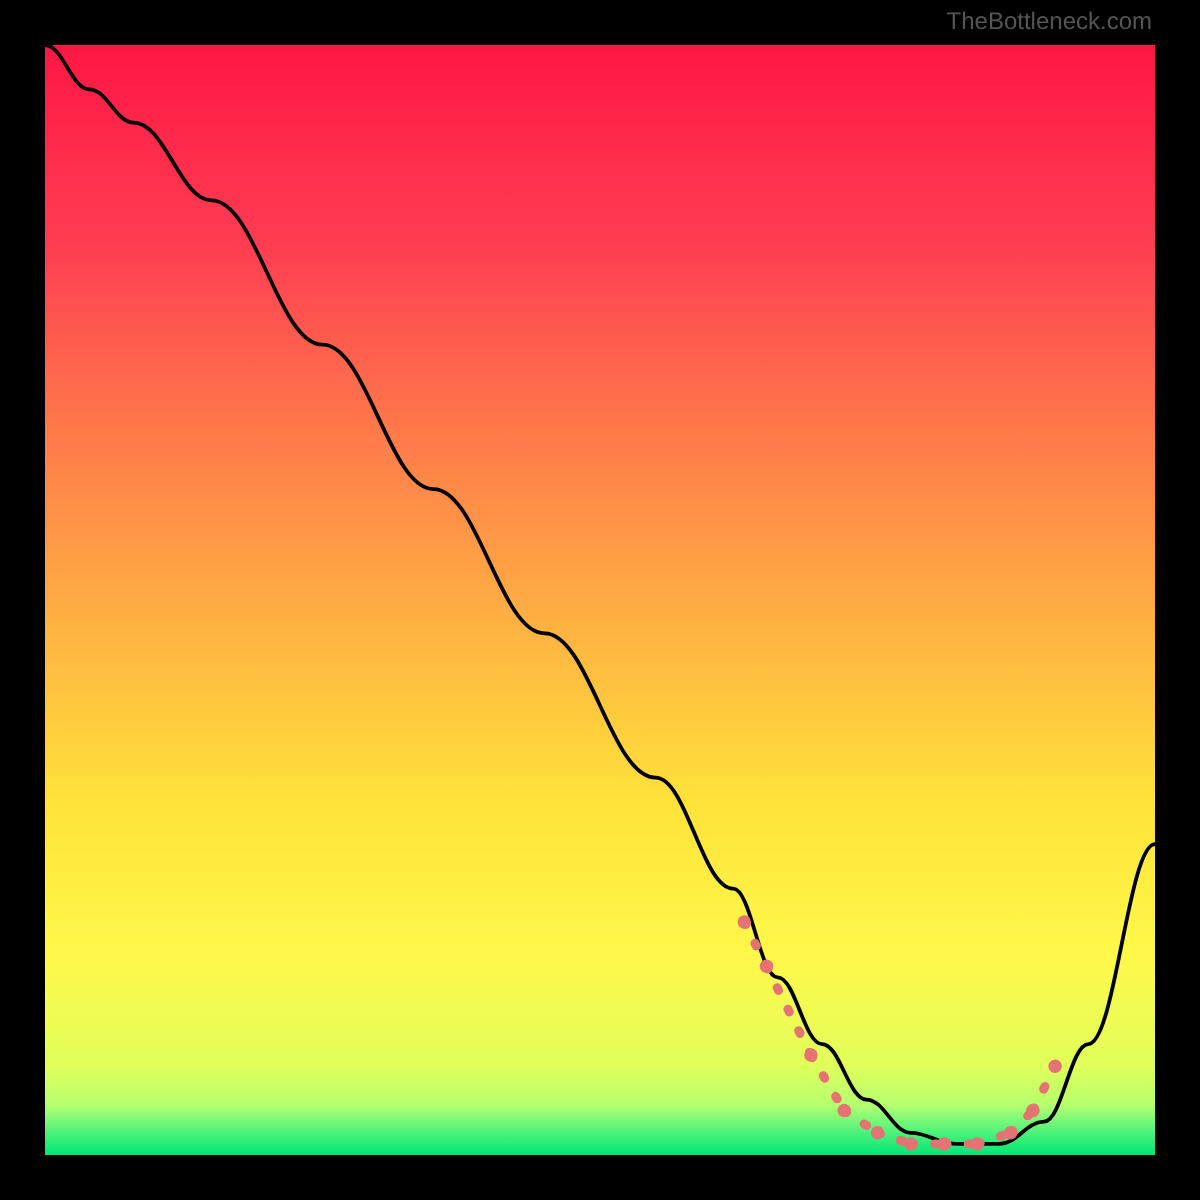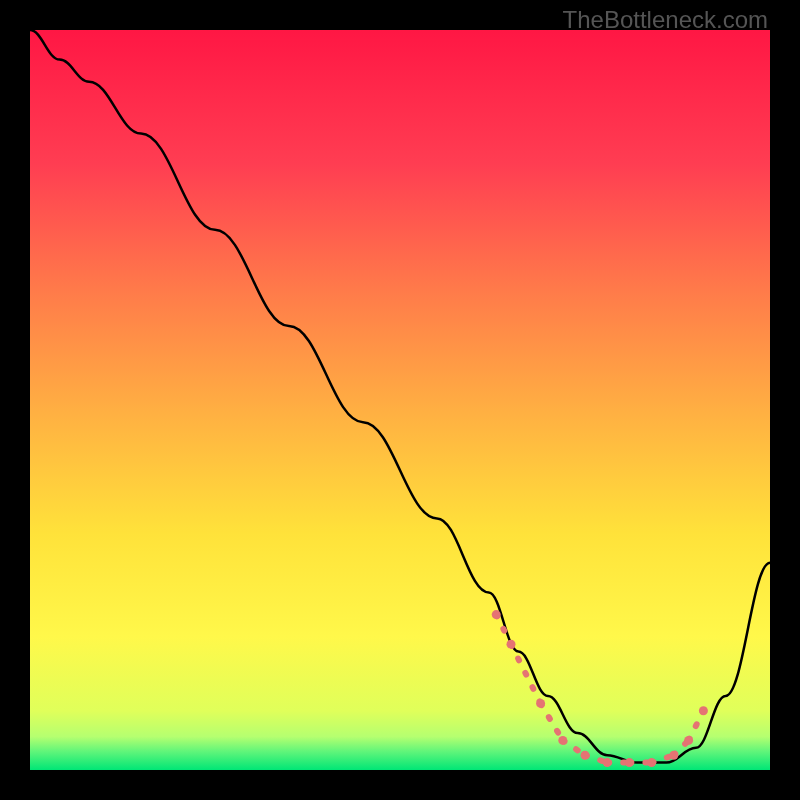--- a/index.html
+++ b/index.html
@@ -30,21 +30,21 @@
     left: 0;
     top: 0;
     width: 100%;
     height: 100%;
   }
   .attribution {
     position: absolute;
     right: 32px;
     top: 6px;
     color: #555555;
-    font-size: 24px;
+    font-size: 16px;
     font-weight: 500;
     margin-left: 32px;
   }
 </style>
 </head>
 <body>
 
 <div class="plot-area">
   <svg class="gradient-bg" viewBox="0 0 740 740" preserveAspectRatio="none">
     <defs>

